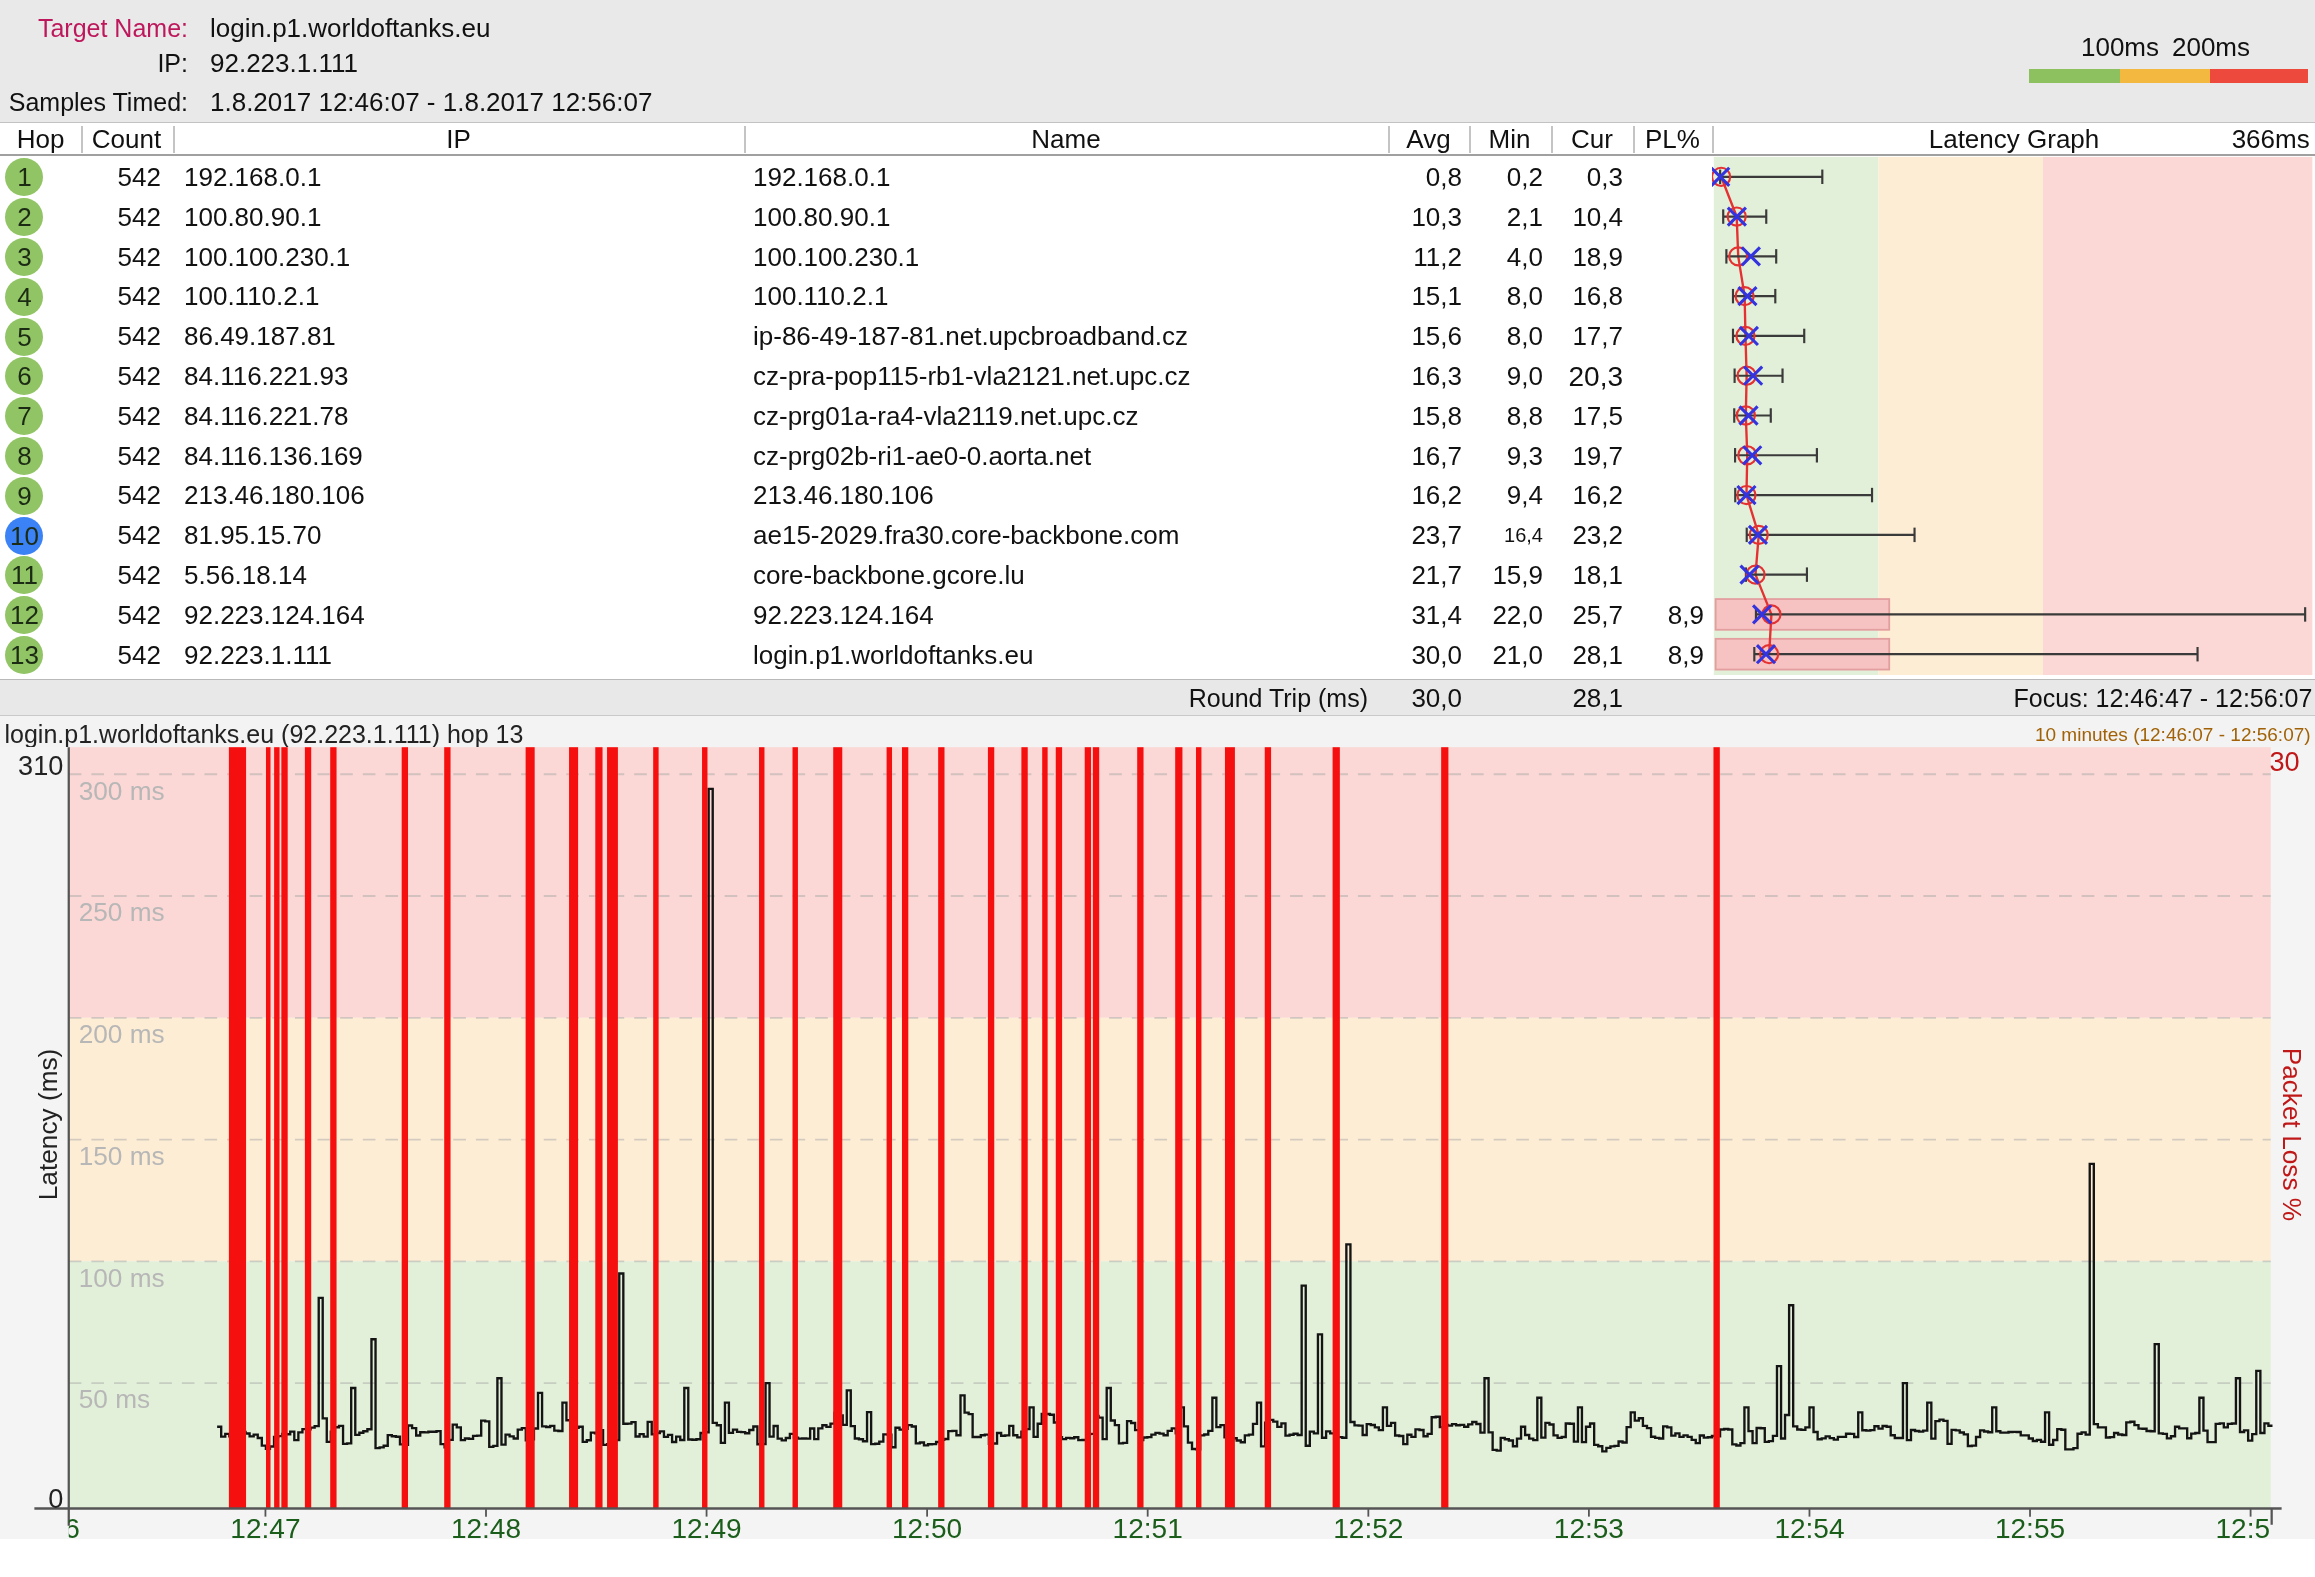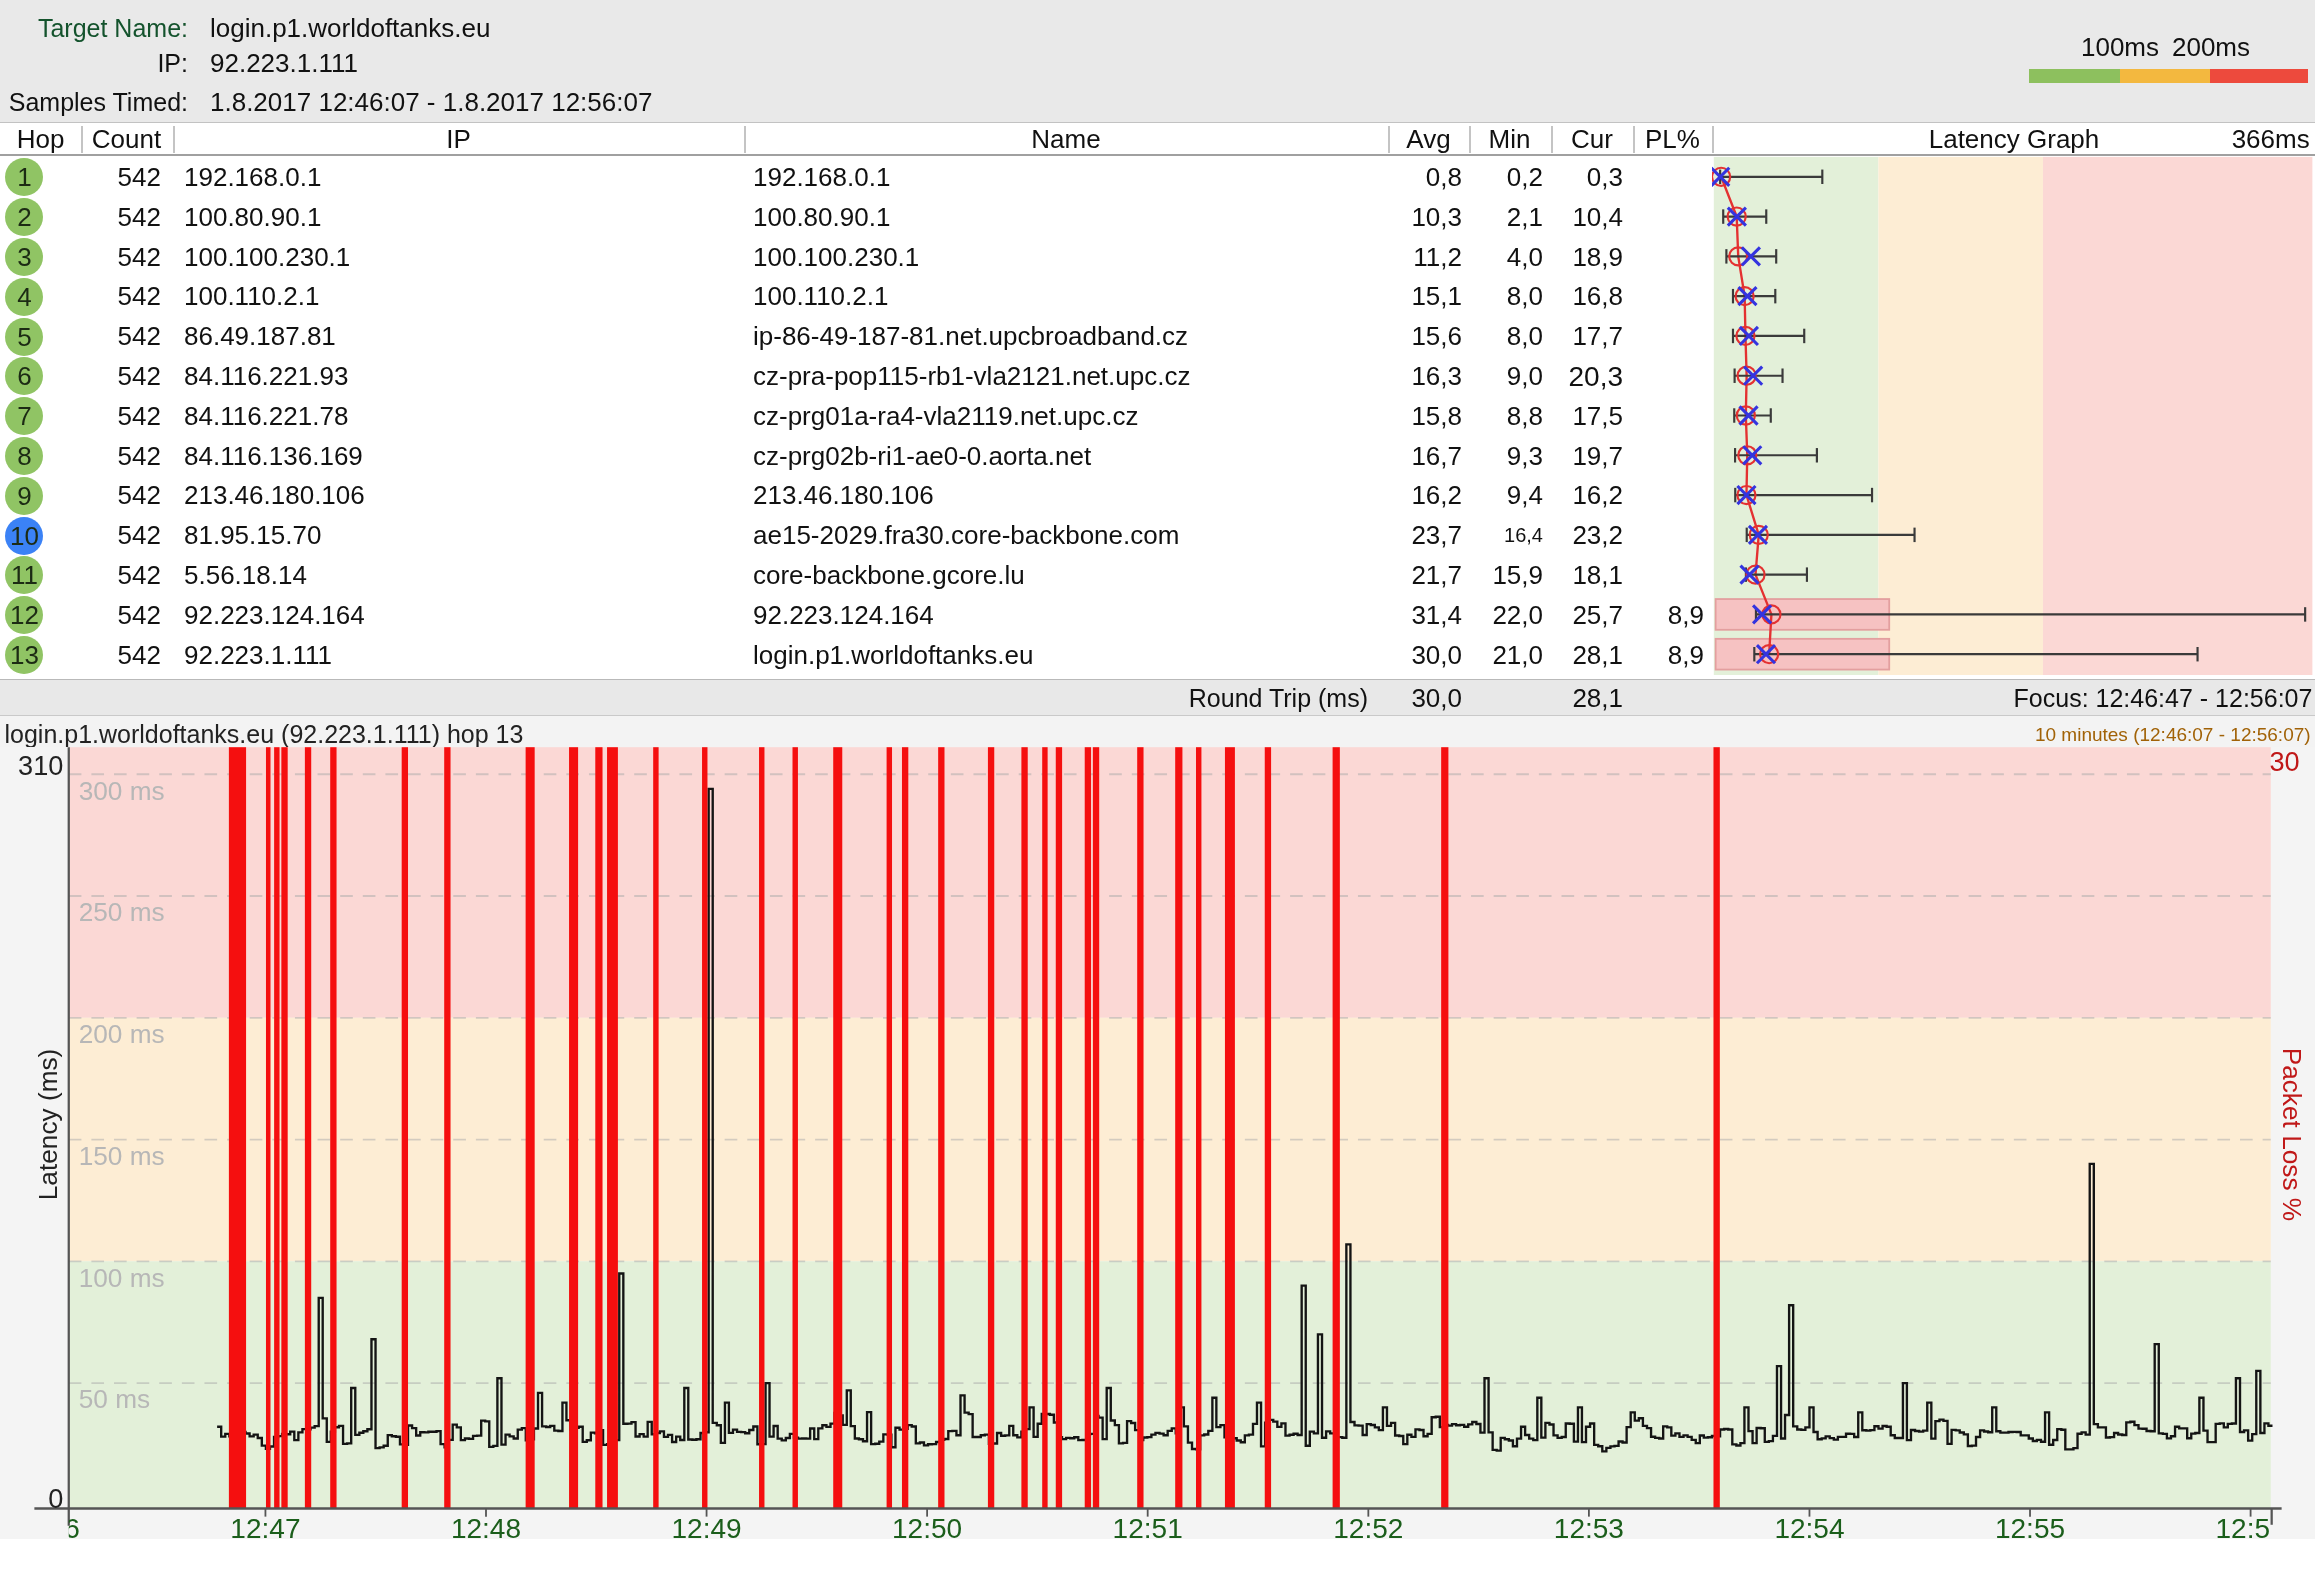--- a/index.html
+++ b/index.html
@@ -1,15 +1,15 @@
 <!DOCTYPE html>
 <html style="font-size:14.5px"><head><meta charset="utf-8"><style>*{margin:0;padding:0;box-sizing:border-box}body{font-family:"Liberation Sans",sans-serif;}#root{position:relative;width:2316px;height:1578px;overflow:hidden;background:#fff;font-family:"Liberation Sans",sans-serif;}</style></head><body>
 <div id="root">
     <div style="position:absolute;left:0;top:0;width:2316px;height:123px;background:#e9e9e9;border-bottom:1.8px solid #c2c2c2"></div>
-    <div class="" style="position:absolute;top:12.7px;height:31px;line-height:31px;font-size:25px;color:#14532d;white-space:nowrap;right:2128px;text-align:right;">Target Name:</div>
+    <div class="" style="position:absolute;top:12.7px;height:31px;line-height:31px;font-size:25px;color:#be185d;white-space:nowrap;right:2128px;text-align:right;">Target Name:</div>
     <div class="" style="position:absolute;top:12.7px;height:31px;line-height:31px;font-size:26px;color:#111;white-space:nowrap;left:210px;">login.p1.worldoftanks.eu</div>
     <div class="" style="position:absolute;top:48px;height:31px;line-height:31px;font-size:25px;color:#111;white-space:nowrap;right:2128px;text-align:right;">IP:</div>
     <div class="" style="position:absolute;top:48px;height:31px;line-height:31px;font-size:26px;color:#111;white-space:nowrap;left:210px;">92.223.1.111</div>
     <div class="" style="position:absolute;top:87px;height:31px;line-height:31px;font-size:25px;color:#111;white-space:nowrap;right:2128px;text-align:right;">Samples Timed:</div>
     <div class="" style="position:absolute;top:87px;height:31px;line-height:31px;font-size:26px;color:#111;white-space:nowrap;left:210px;">1.8.2017 12:46:07 - 1.8.2017 12:56:07</div>
     <div class="" style="position:absolute;top:32px;height:31px;line-height:31px;font-size:26px;color:#111;white-space:nowrap;left:2075px;width:90px;text-align:center;">100ms</div>
     <div class="" style="position:absolute;top:32px;height:31px;line-height:31px;font-size:26px;color:#111;white-space:nowrap;left:2166px;width:90px;text-align:center;">200ms</div>
     <div style="position:absolute;left:2029px;top:69px;width:280px;height:13.6px;font-size:0"><span style="display:inline-block;width:91px;height:13.6px;background:#8dc05e"></span><span style="display:inline-block;width:90px;height:13.6px;background:#f3b83f"></span><span style="display:inline-block;width:98px;height:13.6px;background:#ed4a3d"></span></div>
     <div style="position:absolute;left:0;top:123px;width:2316px;height:33px;background:#fff;border-bottom:2.7px solid #a0a0a0"></div>
     <div style="position:absolute;left:81px;top:126px;width:1.8px;height:27px;background:#c4c4c4"></div>

